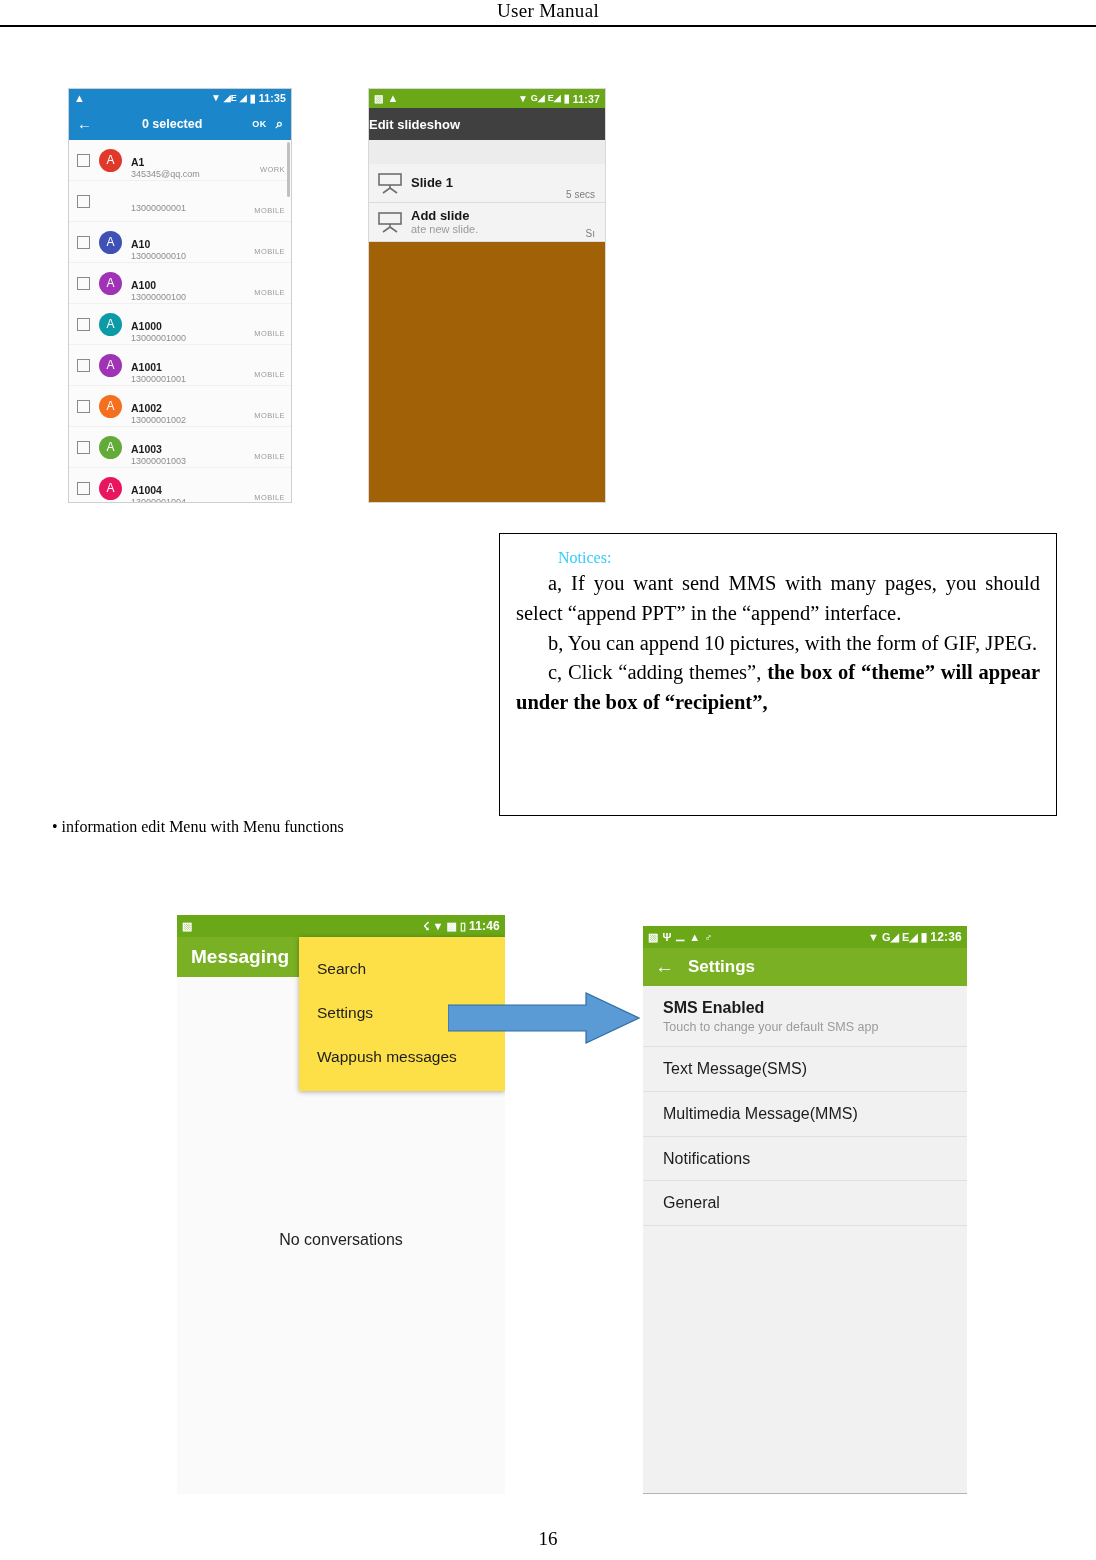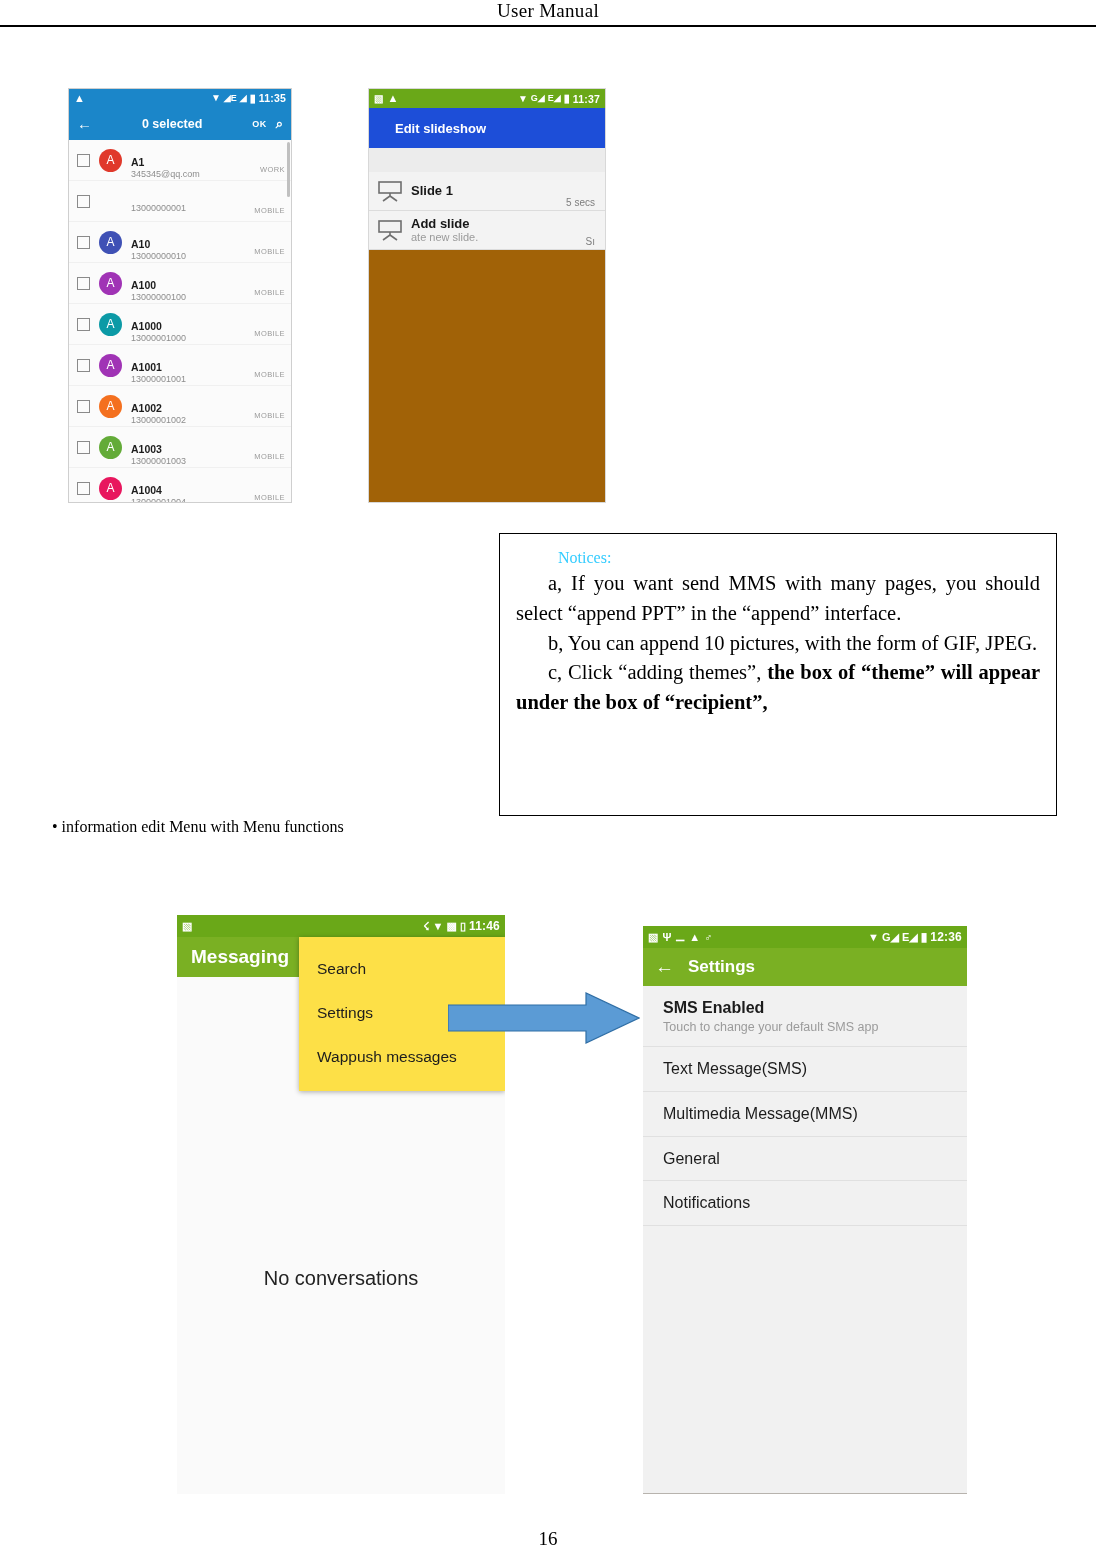--- a/index.html
+++ b/index.html
@@ -174,24 +174,24 @@
   
   #shot-slideshow {
     left: 368px; top: 88px;
     width: 238px; height: 415px;
     border: 1px solid #d8d8d8;
     box-sizing: border-box;
     background: #ececec;
   }
   #shot-slideshow .statusbar { background: #6aa818; height: 19px; }
   #shot-slideshow .appbar {
-    background: #1d4ed8;
-    height: 40px;
+    background: #404040;
+    height: 32px;
     font-size: 13px;
-    padding-left: 26px;
+    padding-left: 0;
   }
   .slide-row {
     display: flex;
     align-items: center;
     background: #f3f3f3;
     height: 38px;
     padding: 0 10px 0 8px;
     border-bottom: 1px solid #dcdcdc;
     font-family: "Liberation Sans", sans-serif;
   }
@@ -214,23 +214,22 @@
     background: #7ab023;
     height: 40px;
     font-size: 19px;
     padding-left: 14px;
   }
   .msg-empty {
     position: absolute;
     left: 0; right: 0; top: 316px;
     text-align: center;
     font-family: "Liberation Sans", sans-serif;
-    font-size: 20px;
+    font-size: 16px;
     color: #222;
-    margin-top: 36px;
   }
   .popup-menu {
     position: absolute;
     left: 122px; top: 22px;
     width: 206px;
     background: #fde047;
     box-shadow: 0 1px 5px rgba(0,0,0,.32);
     padding: 10px 0 12px 0;
     z-index: 5;
   }
@@ -503,21 +502,21 @@
         <div class="set-title strong">SMS Enabled</div>
         <div class="set-sub">Touch to change your default SMS app</div>
       </div>
       <div class="set-row">
         <div class="set-title">Text Message(SMS)</div>
       </div>
       <div class="set-row">
         <div class="set-title">Multimedia Message(MMS)</div>
       </div>
       <div class="set-row">
+        <div class="set-title">Notifications</div>
+      </div>
+      <div class="set-row">
         <div class="set-title">General</div>
-      </div>
-      <div class="set-row">
-        <div class="set-title">Notifications</div>
       </div>
     </div>
 </div>
 
 <div class="page-number">16</div>
 
 </body></html>

